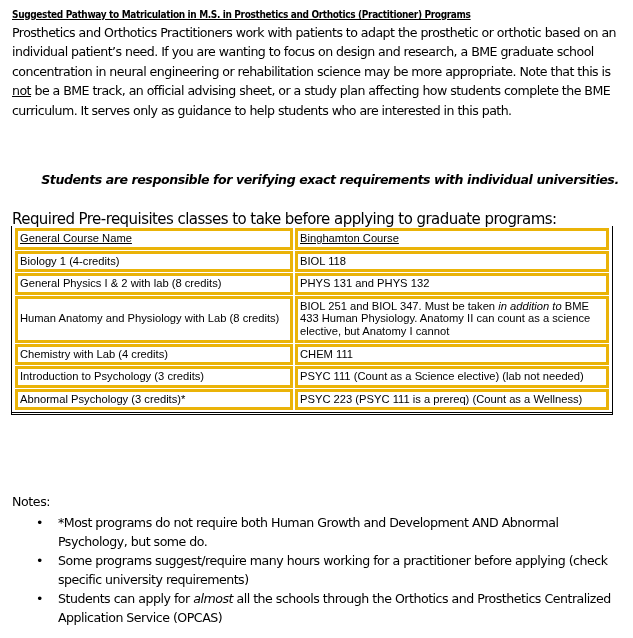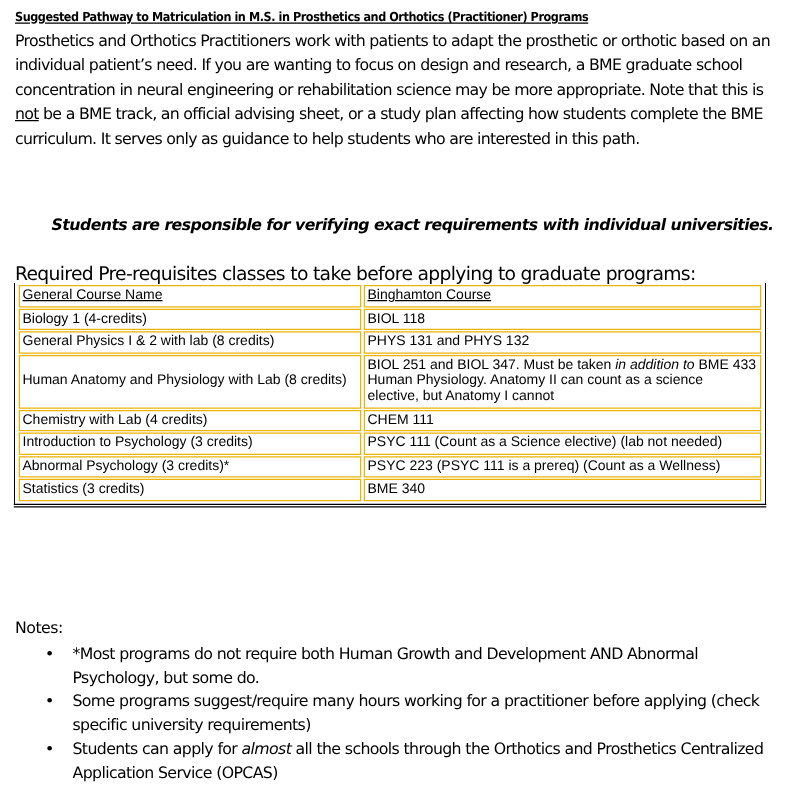--- a/index.html
+++ b/index.html
@@ -5,21 +5,21 @@
   html, body { margin: 0; padding: 0; background: #ffffff; }
   body { width: 633px; height: 638px; position: relative; overflow: hidden; color: #000; }
   .doc { position: absolute; left: 12px; top: 6px; width: 612px; font-family: "Liberation Sans", sans-serif; }
   .title { font-family: "DejaVu Sans Condensed", "DejaVu Sans", sans-serif; font-weight: bold; font-size: 10px; text-decoration: underline; letter-spacing: -0.35px; margin: 0; line-height: 17px; white-space: nowrap; }
   .intro { font-family: "DejaVu Sans", sans-serif; font-size: 12.6px; letter-spacing: -0.55px; line-height: 19.4px; margin: 0; width: 612px; }
   .intro .u { text-decoration: underline; }
   .warning { font-family: "DejaVu Sans", sans-serif; font-weight: bold; font-style: italic; font-size: 12.6px; letter-spacing: -0.45px; text-align: center; margin: 0; position: absolute; top: 166px; left: 12px; width: 612px; }
   .req-label { position: absolute; top: 204px; left: 0; font-family: "DejaVu Sans", sans-serif; font-size: 15px; letter-spacing: -0.55px; margin: 0; white-space: nowrap; }
   .tbl-wrap { position: absolute; top: 220px; left: -1px; width: 598px; border-left: 1px solid #000; border-right: 1px solid #000; border-bottom: 3px double #000; padding: 1px 1px 1px 1px; }
   table { border-collapse: separate; border-spacing: 2px 1px; width: 100%; table-layout: fixed; font-family: "Liberation Sans", sans-serif; font-size: 11.2px; line-height: 12.6px; }
-  td { border: 1px solid #eab308; padding: 1px 2px 2px 2px; vertical-align: middle; }
+  td { border: 3px solid #eab308; padding: 1px 2px 2px 2px; vertical-align: middle; }
   td.c1 { width: 268px; }
   th-like, .hdr td { text-decoration: underline; }
   .notes-h { position: absolute; top: 488px; left: 0; font-family: "DejaVu Sans", sans-serif; font-size: 12.6px; letter-spacing: -0.4px; margin: 0; }
   ul.notes { position: absolute; top: 507px; left: 0; margin: 0; padding: 0; list-style: none; width: 612px; }
   ul.notes li { position: relative; padding-left: 46px; font-family: "DejaVu Sans", sans-serif; font-size: 12.6px; letter-spacing: -0.5px; line-height: 19px; }
   ul.notes li .bullet { position: absolute; left: 24px; top: 0; }
   i { }
 </style>
 </head>
 <body>
@@ -56,24 +56,20 @@
           <td>CHEM 111</td>
         </tr>
         <tr>
           <td class="c1">Introduction to Psychology (3 credits)</td>
           <td>PSYC 111 (Count as a Science elective) (lab not needed)</td>
         </tr>
         <tr>
           <td class="c1">Abnormal Psychology (3 credits)*</td>
           <td>PSYC 223 (PSYC 111 is a prereq) (Count as a Wellness)</td>
         </tr>
-        <tr>
-          <td class="c1">Statistics (3 credits)</td>
-          <td>BME 340</td>
-        </tr>
       </tbody>
     </table>
   </div>
 
   <p class="notes-h">Notes:</p>
   <ul class="notes">
     <li><span class="bullet">•</span><span>*Most programs do not require both Human Growth and Development AND Abnormal Psychology, but some do.</span></li>
     <li><span class="bullet">•</span><span>Some programs suggest/require many hours working for a practitioner before applying (check specific university requirements)</span></li>
     <li><span class="bullet">•</span><span>Students can apply for </span><i>almost</i><span> all the schools through the Orthotics and Prosthetics Centralized Application Service (OPCAS)</span></li>
   </ul>

